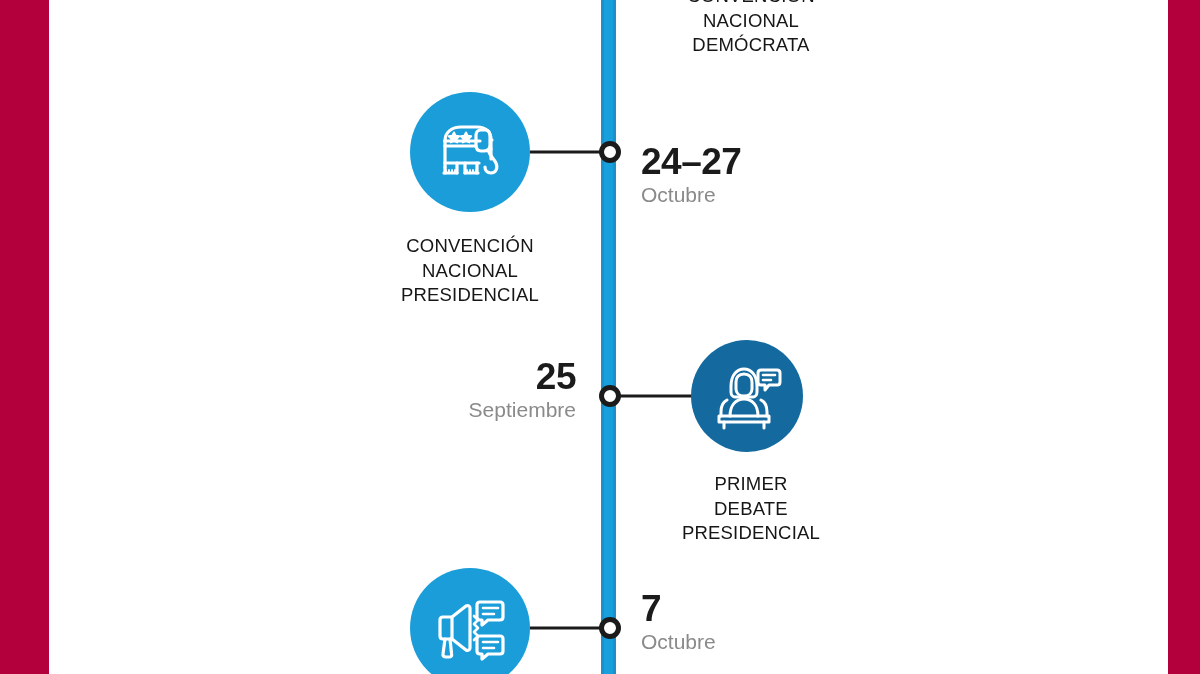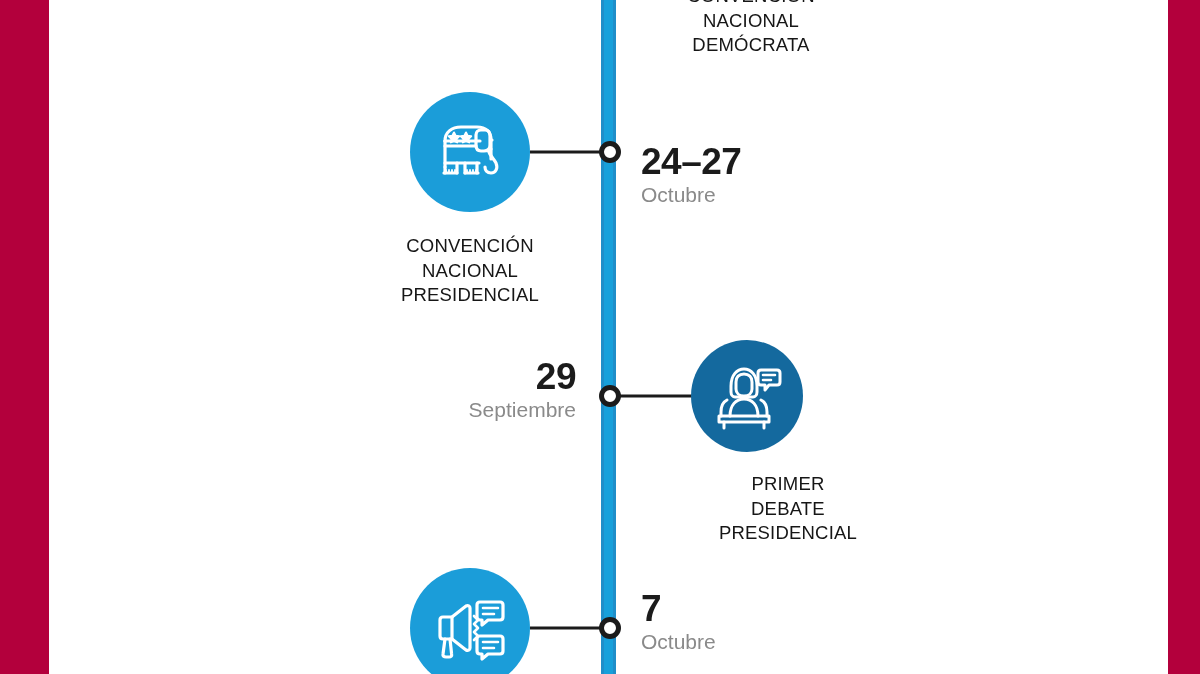--- a/index.html
+++ b/index.html
@@ -202,28 +202,28 @@
 
         <path d="M8 56 L58 56 L58 62 L8 62 Z"></path>
 
         <path d="M13 62 L13 68 M53 62 L53 68"></path>
 
         <path d="M50 10 L66 10 C68 10, 69 11, 69 13 L69 22 C69 24, 68 25, 66 25 L58 25 L54 30 L54 25 L50 25 C48 25, 47 24, 47 22 L47 13 C47 11, 48 10, 50 10 Z"></path>
         <path d="M52 15 L64 15 M52 20 L60 20" stroke-width="2.6"></path>
       </svg>
     </div>
 
-    <div class="caption" style="left:739px; top:472px; width:280px;">PRIMER
+    <div class="caption" style="left:702px; top:472px; width:280px;">PRIMER
 DEBATE
 PRESIDENCIAL</div>
 
     <div class="node" style="top:396px;"></div>
 
     <div class="date-block left-of-rail" style="left:527px; top:357px;">
-      <div class="date-num">29</div>
+      <div class="date-num">25</div>
       <div class="date-month">Septiembre</div>
     </div>
 
     <div class="leader" style="left:481px; top:628px; width:80px;"></div>
 
     <div class="icon-circle" style="left:421px; top:628px; width:120px; height:120px; background:#1b9dd9;">
       <svg width="76" height="76" viewBox="0 0 76 76" fill="none" stroke="#ffffff" stroke-width="3.2" stroke-linecap="round" stroke-linejoin="round">
 
         <path d="M8 30 L8 46 C8 48, 9 49, 11 49 L20 49 L34 60 C36 61, 38 60, 38 58 L38 18 C38 16, 36 15, 34 16 L20 27 L11 27 C9 27, 8 28, 8 30 Z"></path>
 

